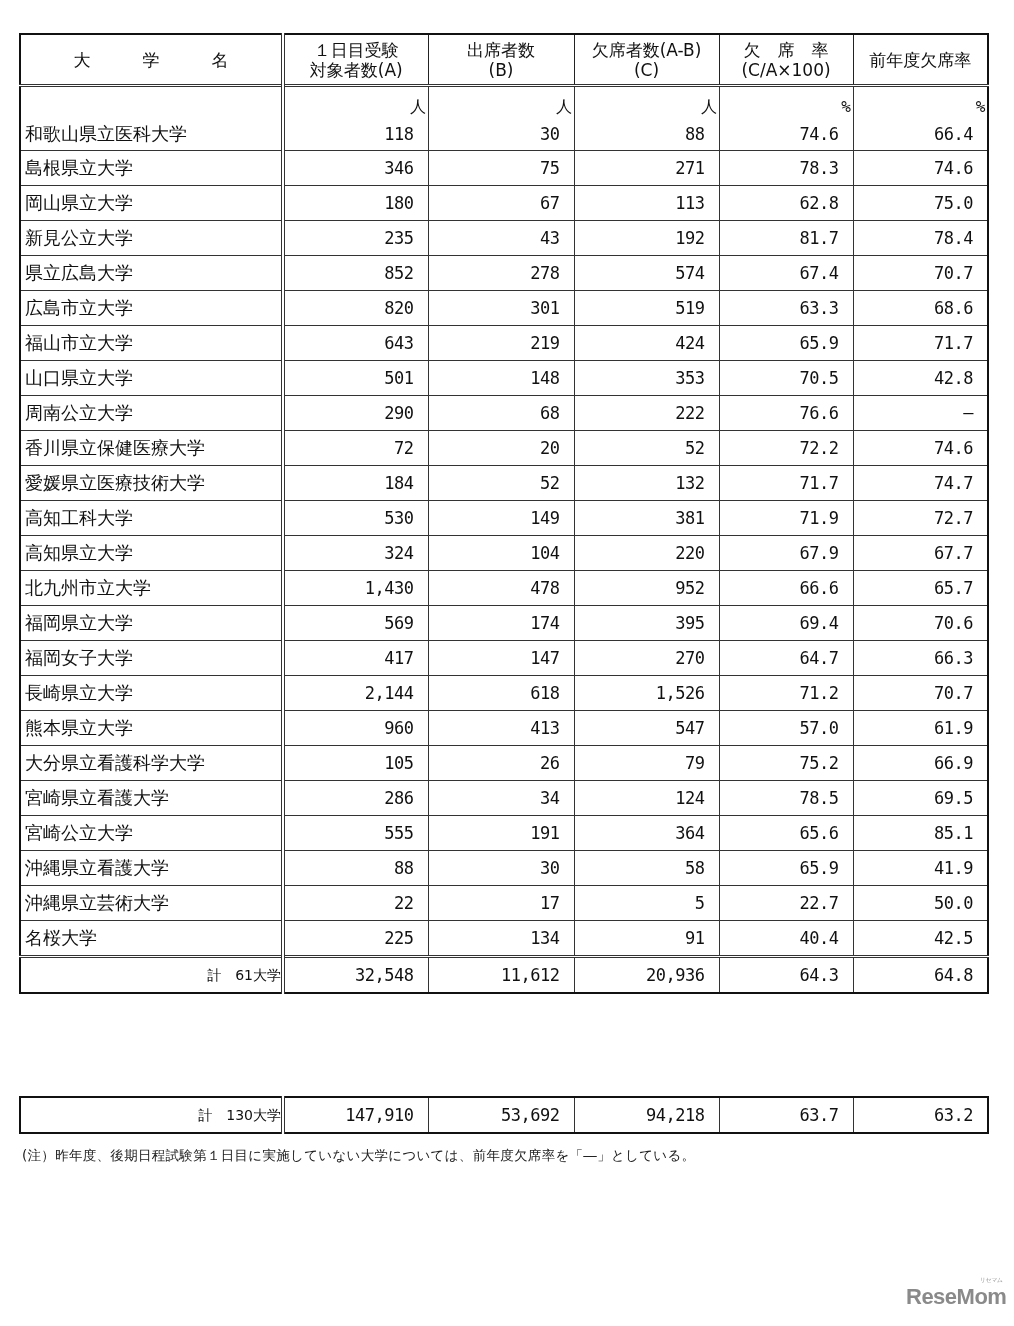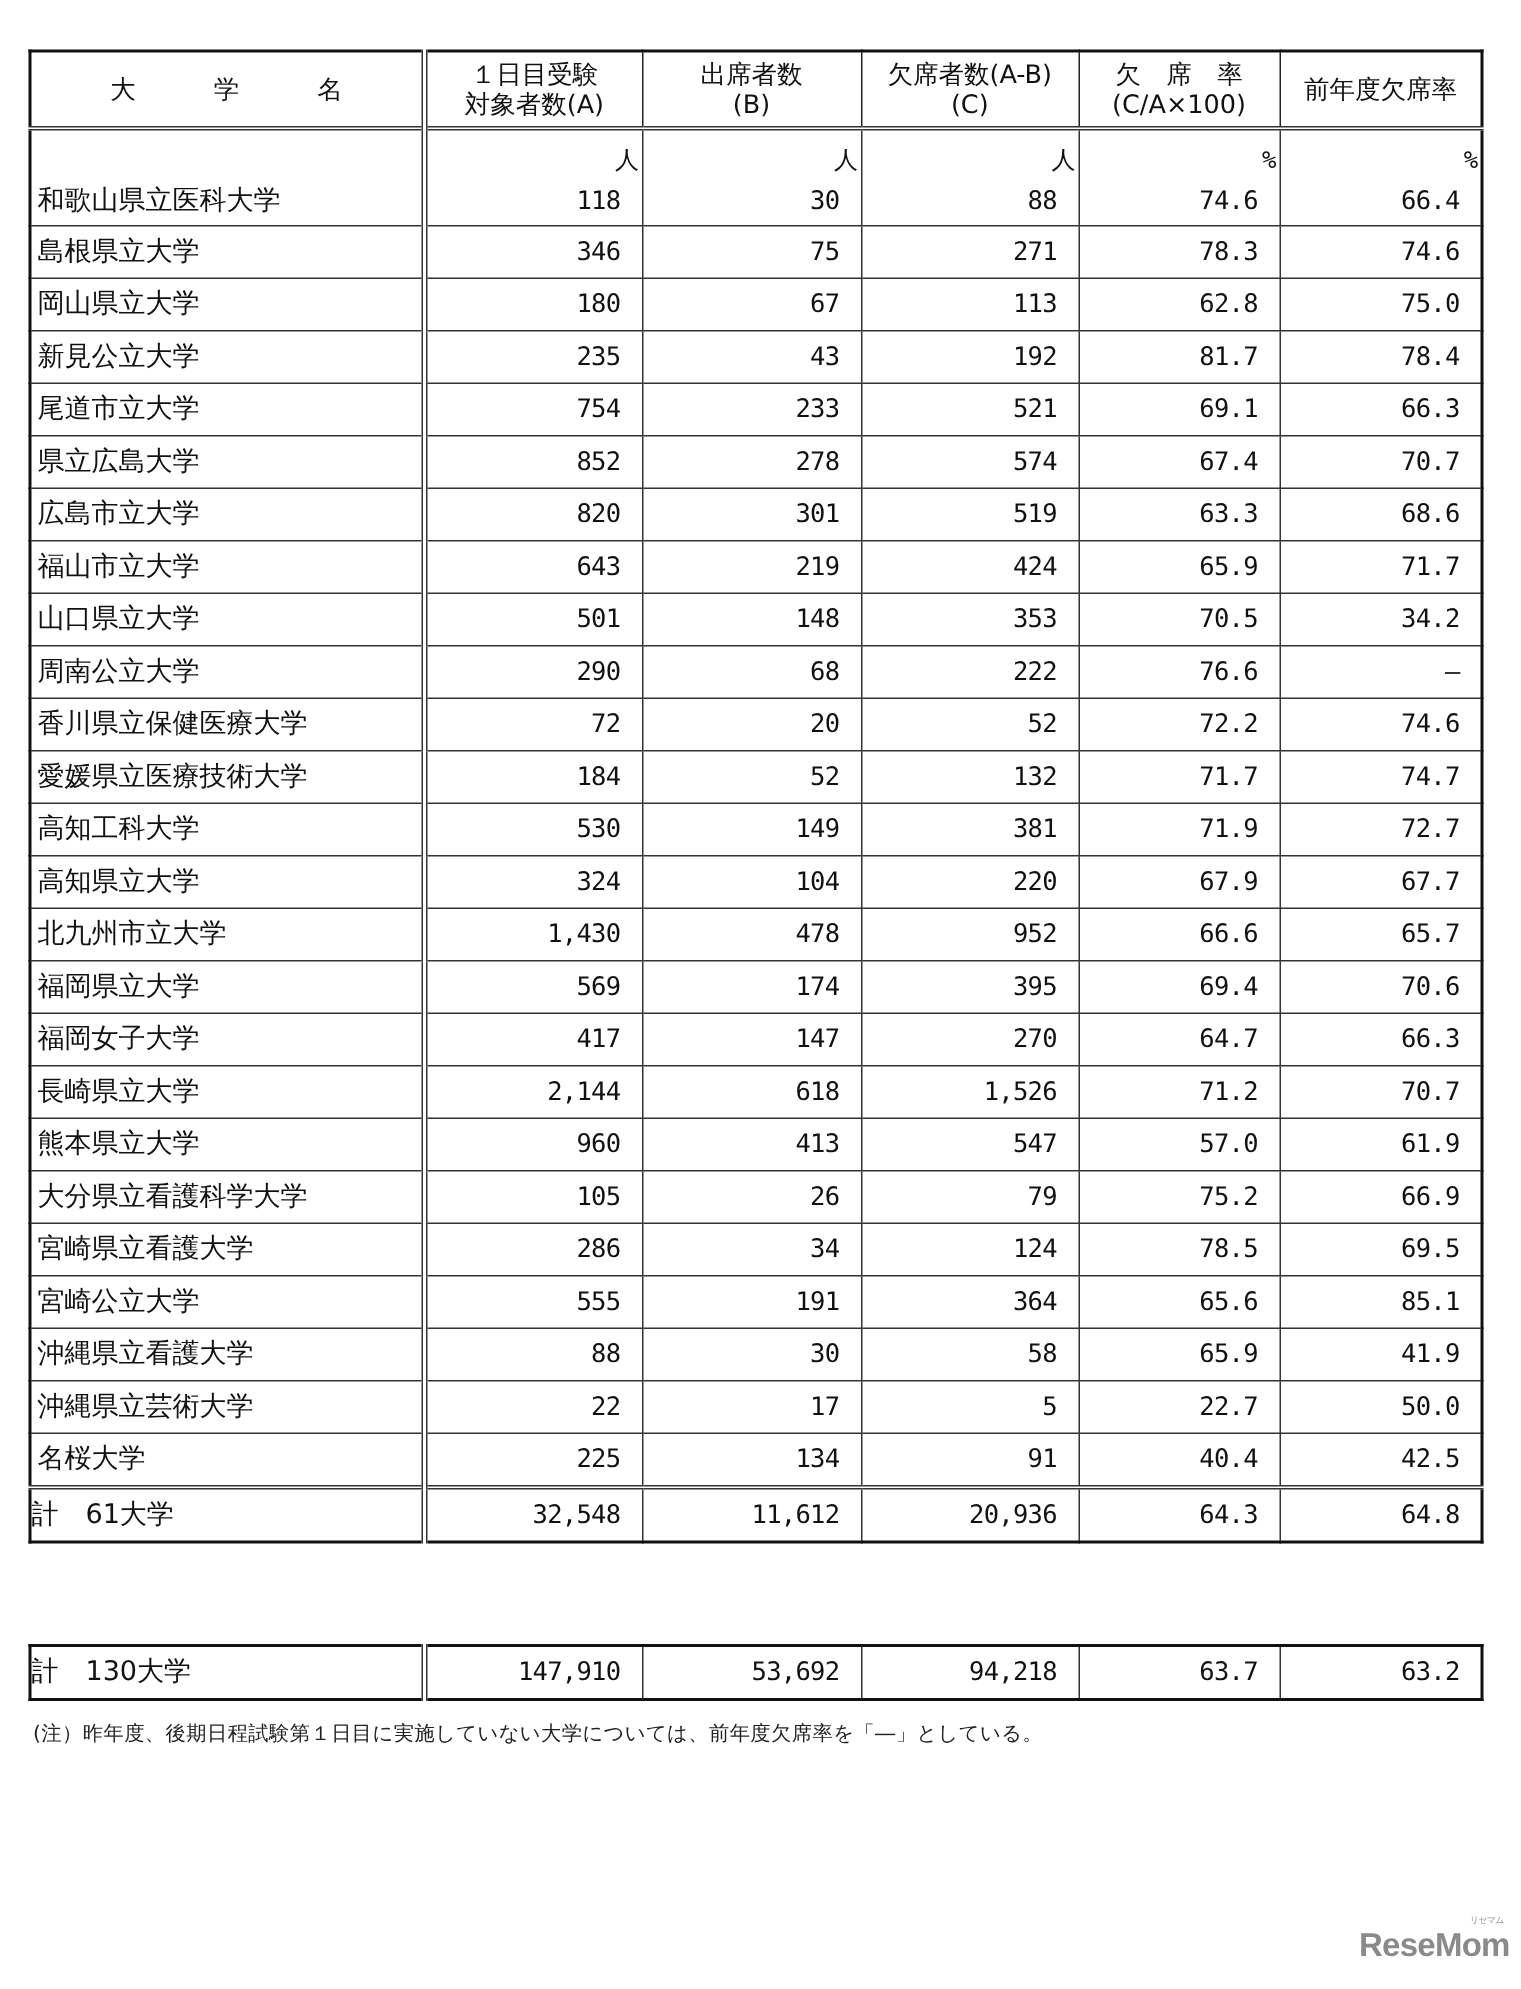--- a/index.html
+++ b/index.html
@@ -20,21 +20,21 @@
   th .sp { display: inline-block; width: 52px; }
   thead tr th { border-bottom: 3px double #333; }
   td { border: 1px solid #333; font-size: 18px; height: 34px; line-height: 34px; }
   td.name { text-align: left; padding-left: 4px; font-size: 18px; }
   td.num { text-align: right; padding-right: 14px; font-family: "DejaVu Sans Mono", monospace; font-size: 17px; letter-spacing: -0.5px; }
   td.first-col { border-right: 4px double #333; }
   tr.first-row td { height: 58px; vertical-align: bottom; line-height: 22px; padding-bottom: 5px; }
   tr.first-row td.name { vertical-align: bottom; }
   .unit { display: block; text-align: right; font-size: 16px; line-height: 20px; margin-right: -12px; margin-bottom: 6px; }
   tr.total-row td { border-top: 3px double #333; height: 34px; }
-  td.total-label { text-align: left; font-size: 18px; }
+  td.total-label { text-align: right; font-size: 14px; }
   #note { position: absolute; left: 22px; top: 1147px; font-size: 13.5px; color: #222; letter-spacing: 0.3px; }
   #watermark { position: absolute; left: 906px; top: 1284px; font-family: "Liberation Sans", sans-serif;
                font-weight: bold; font-size: 22px; color: #8a8a8a; letter-spacing: -0.5px; }
   #watermark .ruby { position: absolute; right: 4px; top: -8px; font-size: 6px; color: #999; font-weight: normal; }
 </style>
 </head>
 <body>
 
 <table id="main-table">
   <colgroup>
@@ -98,28 +98,20 @@
       </tr>
       <tr>
         <td class="name first-col">新見公立大学</td>
         <td class="num"><span>235</span></td>
         <td class="num"><span>43</span></td>
         <td class="num"><span>192</span></td>
         <td class="num"><span>81.7</span></td>
         <td class="num"><span>78.4</span></td>
       </tr>
       <tr>
-        <td class="name first-col">尾道市立大学</td>
-        <td class="num"><span>754</span></td>
-        <td class="num"><span>233</span></td>
-        <td class="num"><span>521</span></td>
-        <td class="num"><span>69.1</span></td>
-        <td class="num"><span>66.3</span></td>
-      </tr>
-      <tr>
         <td class="name first-col">県立広島大学</td>
         <td class="num"><span>852</span></td>
         <td class="num"><span>278</span></td>
         <td class="num"><span>574</span></td>
         <td class="num"><span>67.4</span></td>
         <td class="num"><span>70.7</span></td>
       </tr>
       <tr>
         <td class="name first-col">広島市立大学</td>
         <td class="num"><span>820</span></td>
@@ -135,21 +127,21 @@
         <td class="num"><span>424</span></td>
         <td class="num"><span>65.9</span></td>
         <td class="num"><span>71.7</span></td>
       </tr>
       <tr>
         <td class="name first-col">山口県立大学</td>
         <td class="num"><span>501</span></td>
         <td class="num"><span>148</span></td>
         <td class="num"><span>353</span></td>
         <td class="num"><span>70.5</span></td>
-        <td class="num"><span>34.2</span></td>
+        <td class="num"><span>42.8</span></td>
       </tr>
       <tr>
         <td class="name first-col">周南公立大学</td>
         <td class="num"><span>290</span></td>
         <td class="num"><span>68</span></td>
         <td class="num"><span>222</span></td>
         <td class="num"><span>76.6</span></td>
         <td class="num"><span>—</span></td>
       </tr>
       <tr>

